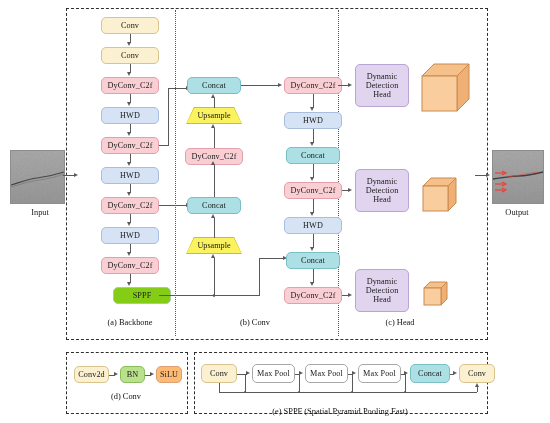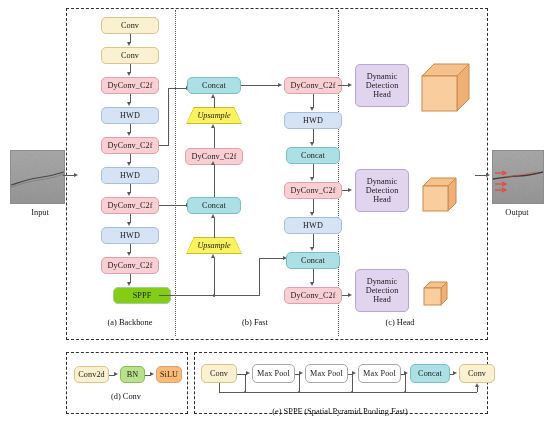--- a/index.html
+++ b/index.html
@@ -19,21 +19,21 @@
   .n-head   {background:#e0d4ee;border-color:#b9a4d4;}
   .n-bn     {background:#b9e08a;border-color:#89bd59;}
   .n-silu   {background:#fdba74;border-color:#dda072;}
   .n-plain  {background:#ffffff;border-color:#a8a8a8;}
 
   
   .trap{position:absolute;display:flex;align-items:center;justify-content:center;
         font-size:8.2px;background:#fbf25f;
         clip-path:polygon(14% 0%,86% 0%,100% 100%,0% 100%);
         border:0;}
-  .trap .tlabel{position:relative;z-index:2;font-style:italic;}
+  .trap .tlabel{position:relative;z-index:2;}
   .trap-border{position:absolute;inset:0;
         background:linear-gradient(#b9ad22,#b9ad22);
         clip-path:polygon(14% 0%,86% 0%,100% 100%,0% 100%);z-index:0;}
   .trap-fill{position:absolute;left:0;top:0;right:0;bottom:0;background:#fbf25f;
         clip-path:polygon(14.6% 4%,85.4% 4%,99% 96%,1% 96%);z-index:1;}
 
   
   .ln{position:absolute;background:#595959;}
   .lh{height:1.1px;}
   .lv{width:1.1px;}
@@ -181,21 +181,21 @@
 <div class="ln lv" style="left:213.5px;top:258px;height:38px;"></div>
 <div class="arrow ar-up" style="left:211.4px;top:254px;"></div>
 <div class="dot" style="left:212.7px;top:294px;"></div>
 <div class="ln lv" style="left:213.5px;top:165px;height:32px;"></div>
 <div class="arrow ar-up" style="left:211.4px;top:161px;"></div>
 
 <div class="ln lv" style="left:259px;top:258px;height:38px;"></div>
 <div class="ln lh" style="left:259px;top:258px;width:25px;"></div>
 <div class="arrow ar-right" style="left:283px;top:255.6px;"></div>
 
-<div class="caption" style="left:215px;top:318px;width:80px;">(b) Fast</div>
+<div class="caption" style="left:215px;top:318px;width:80px;">(b) Conv</div>
 
 <div class="node n-dyconv" style="left:284px;top:77px;width:58px;height:17px;">DyConv_C2f</div>
 <div class="node n-hwd" style="left:284px;top:112px;width:58px;height:17px;">HWD</div>
 <div class="node n-concat" style="left:286px;top:147px;width:54px;height:17px;">Concat</div>
 <div class="node n-dyconv" style="left:284px;top:182px;width:58px;height:17px;">DyConv_C2f</div>
 <div class="node n-hwd" style="left:284px;top:217px;width:58px;height:17px;">HWD</div>
 <div class="node n-concat" style="left:286px;top:252px;width:54px;height:17px;">Concat</div>
 <div class="node n-dyconv" style="left:284px;top:287px;width:58px;height:17px;">DyConv_C2f</div>
 
 <div class="ln lv" style="left:312.5px;top:94px;height:14px;"></div>

